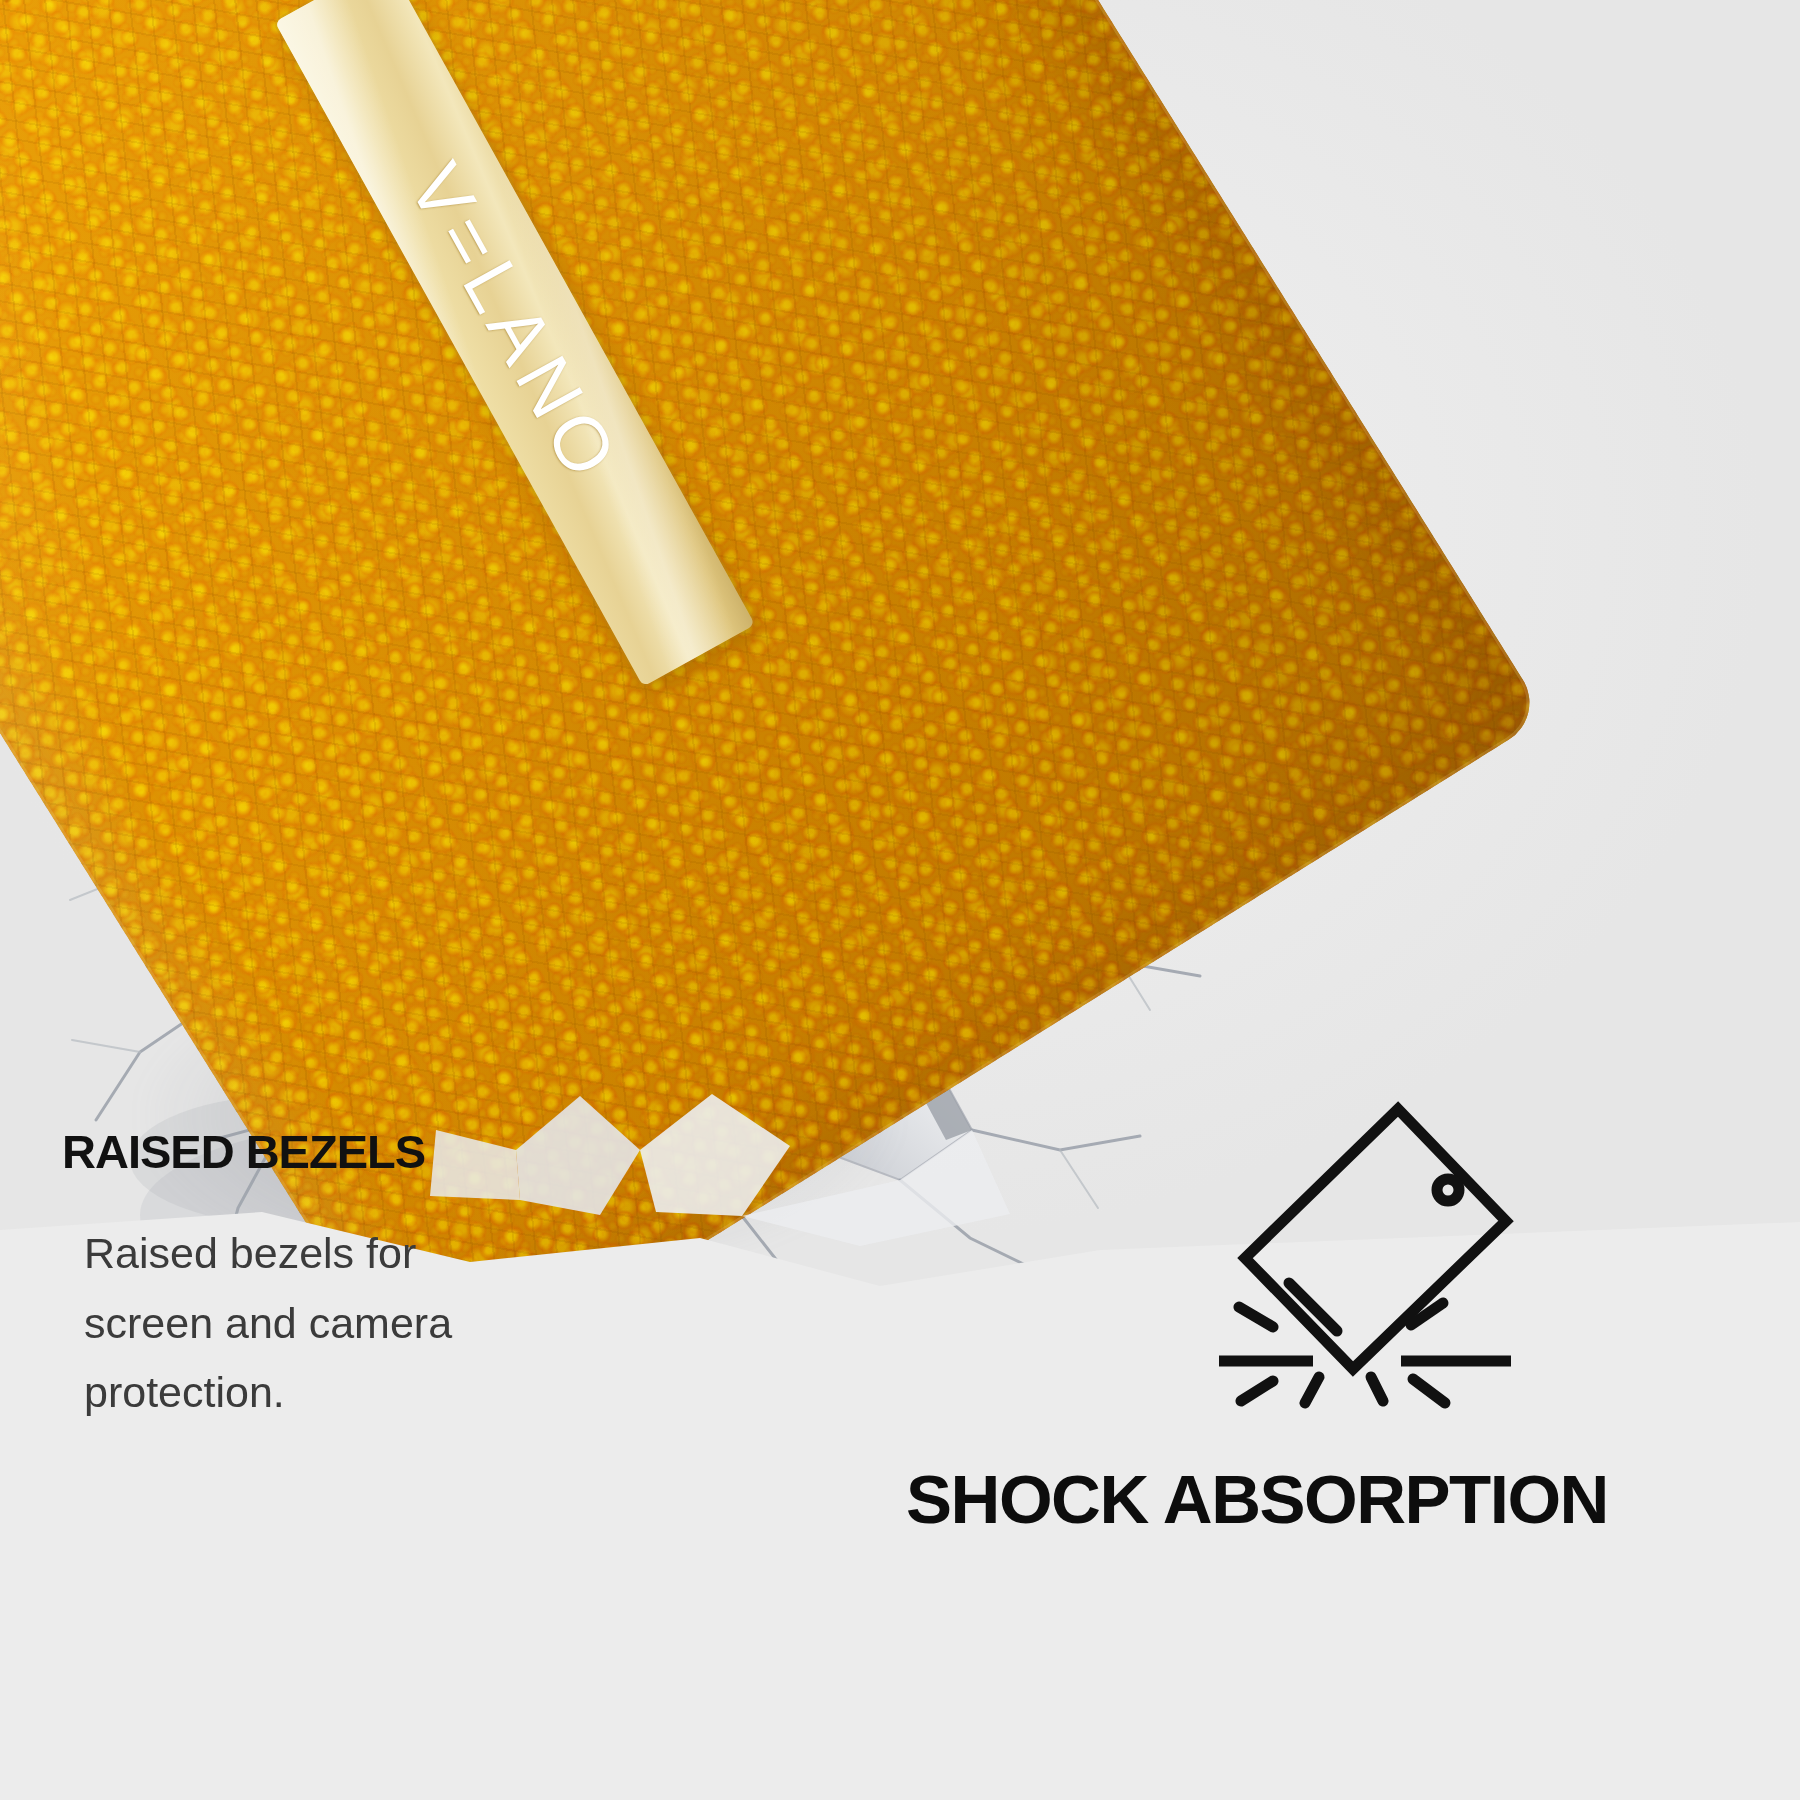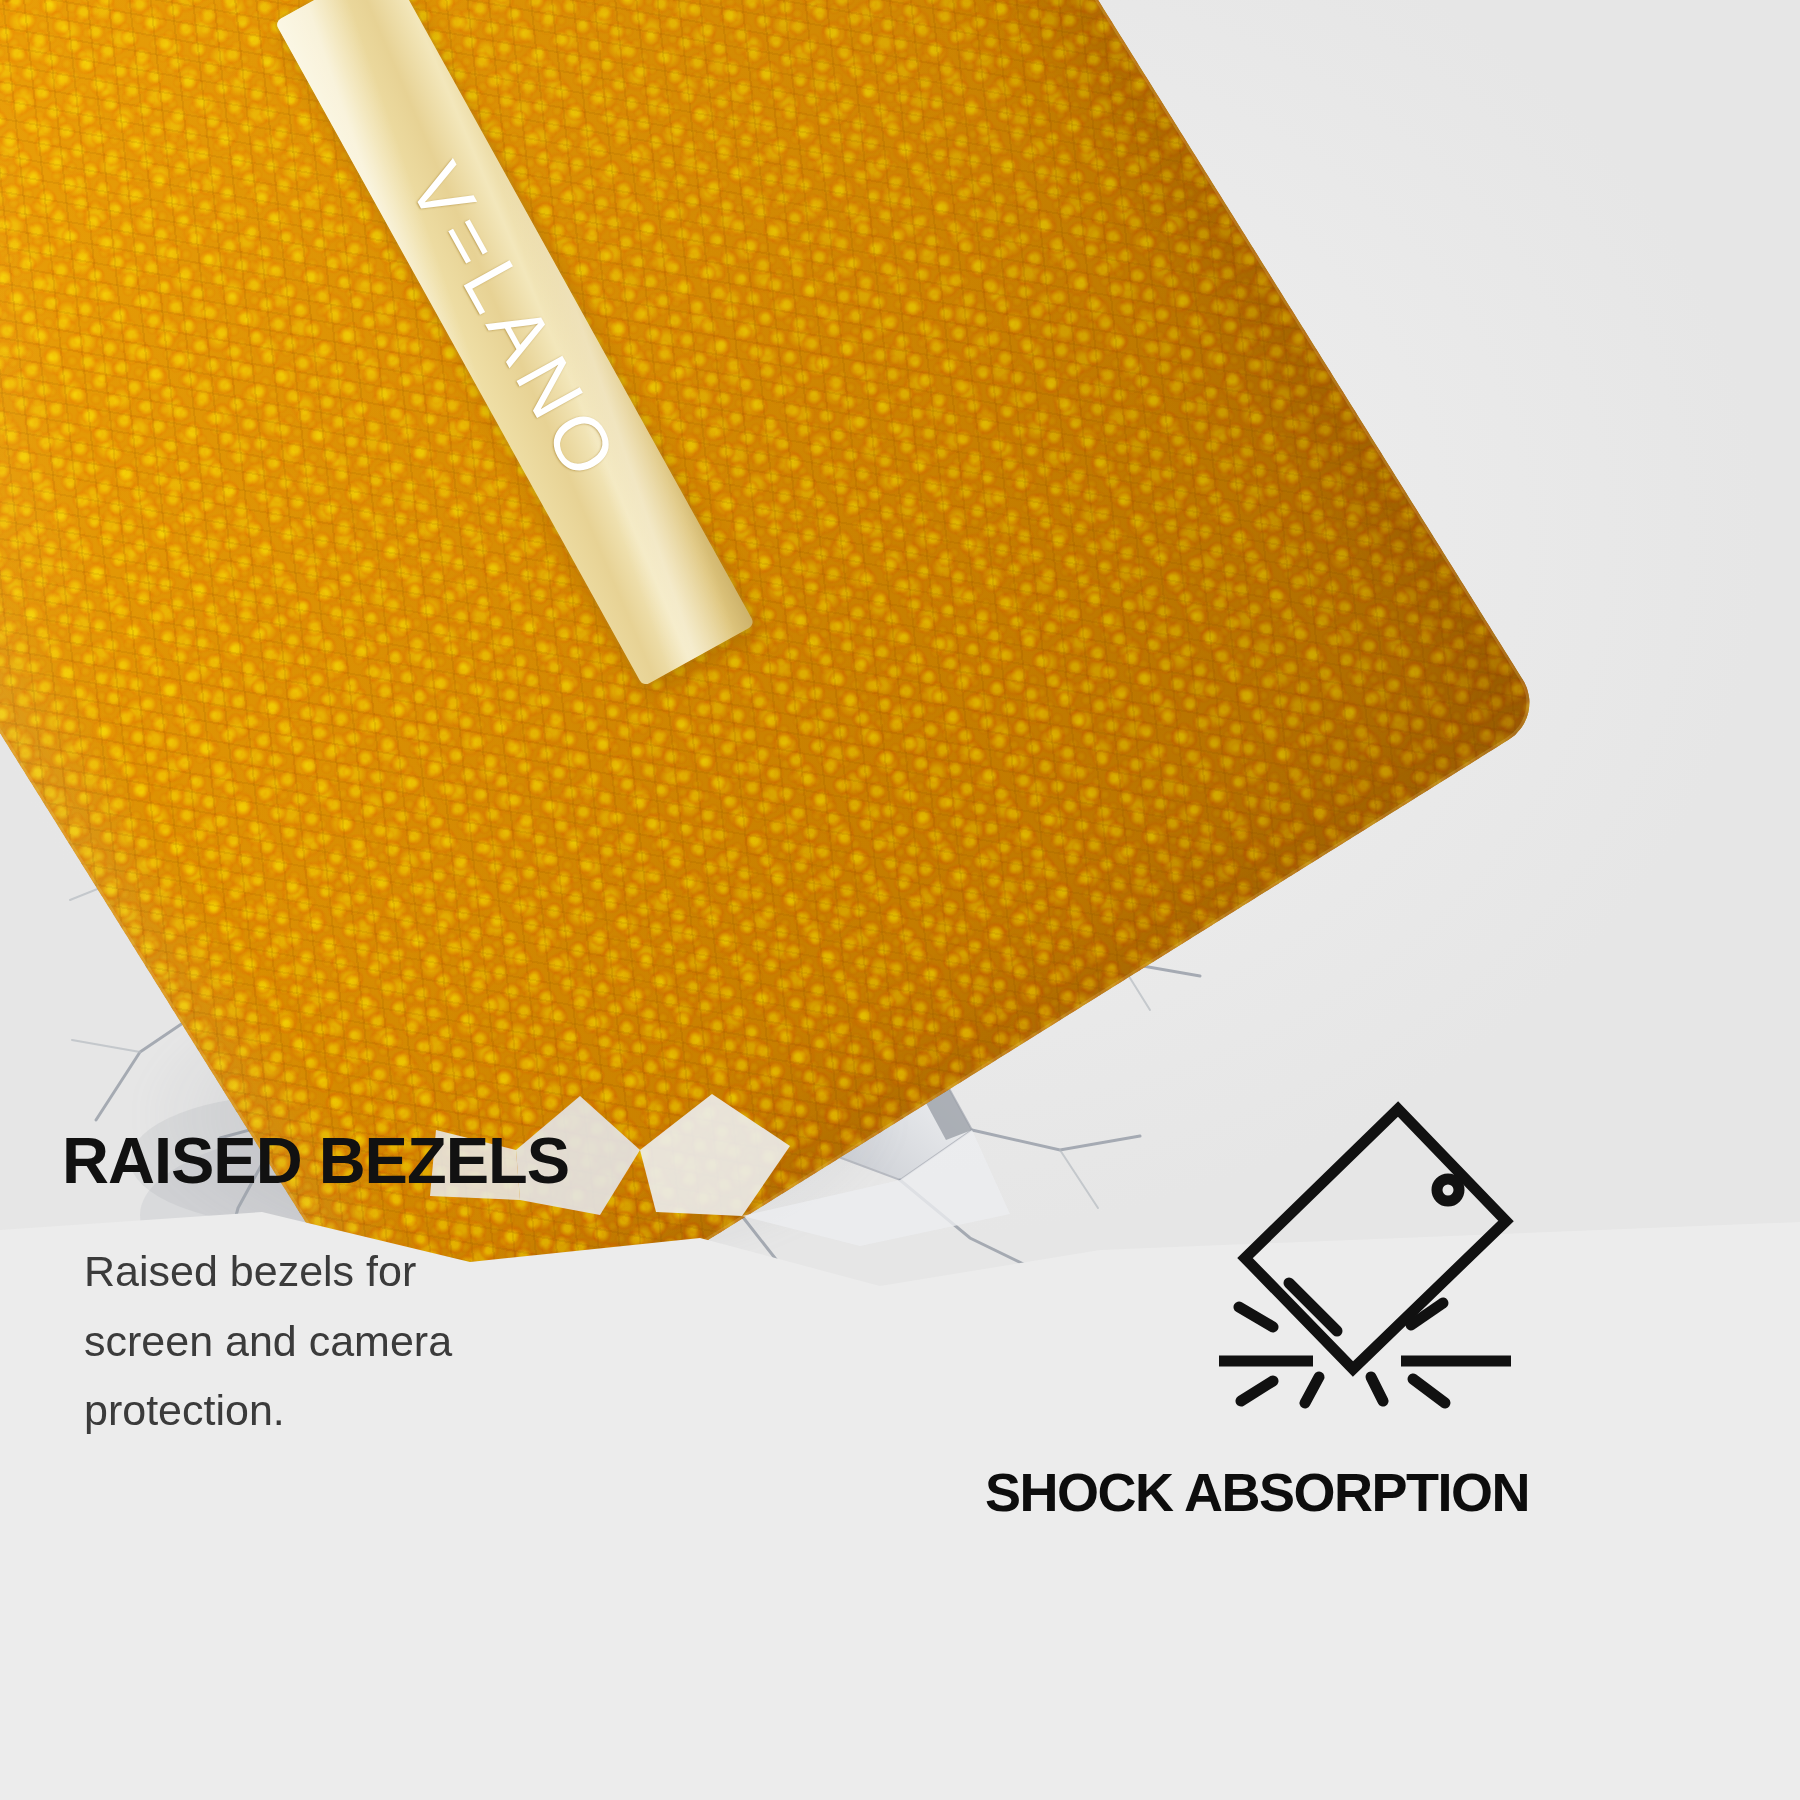--- a/index.html
+++ b/index.html
@@ -115,21 +115,21 @@
   }
 
   
   .bezel-block{
     position:absolute;
     left:62px; top:1128px;
     width:620px;
   }
   .h-main{
     margin:0;
-    font-size:65px;
+    font-size:47px;
     line-height:1;
     font-weight:700;
     letter-spacing:-1px;
     color:#111111;
     font-family:"Liberation Sans", sans-serif;
     white-space:nowrap;
   }
   .body-copy{
     margin:44px 0 0 22px;
     font-size:43px;
@@ -140,21 +140,21 @@
     font-family:"Liberation Sans", sans-serif;
   }
 
   .shock-block{
     position:absolute;
     left:752px; top:1465px;
     width:1010px;
   }
   .h-shock{
     margin:0;
-    font-size:54px;
+    font-size:69px;
     line-height:1;
     font-weight:700;
     letter-spacing:-1.5px;
     color:#0d0d0d;
     text-align:center;
     font-family:"Liberation Sans", sans-serif;
     white-space:nowrap;
   }
 
   .shock-icon{

